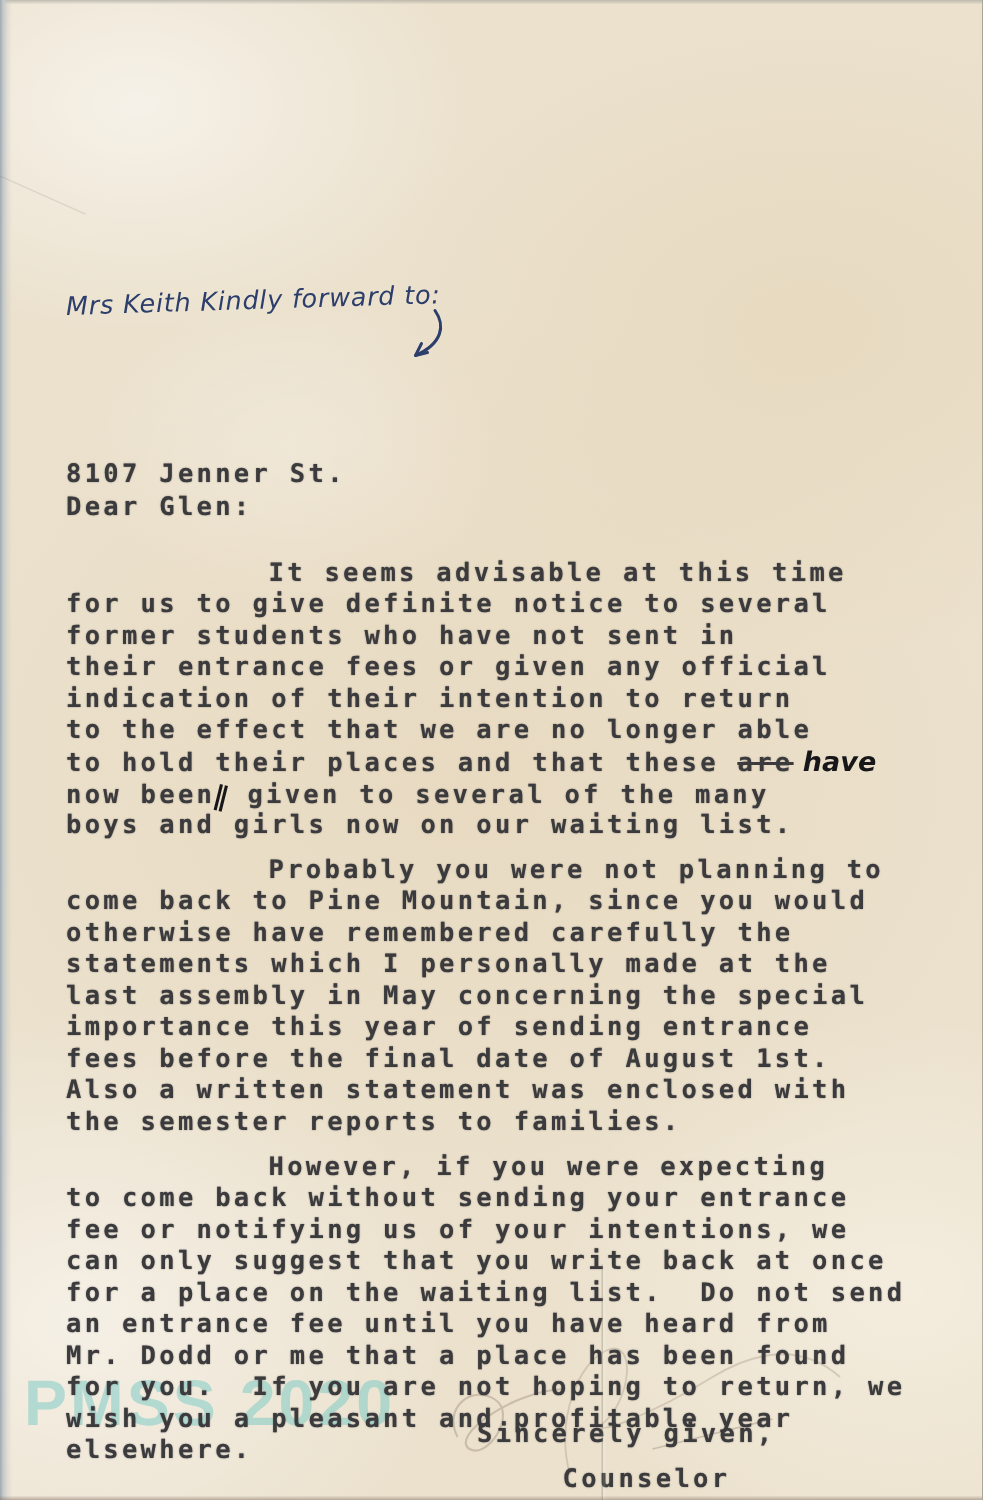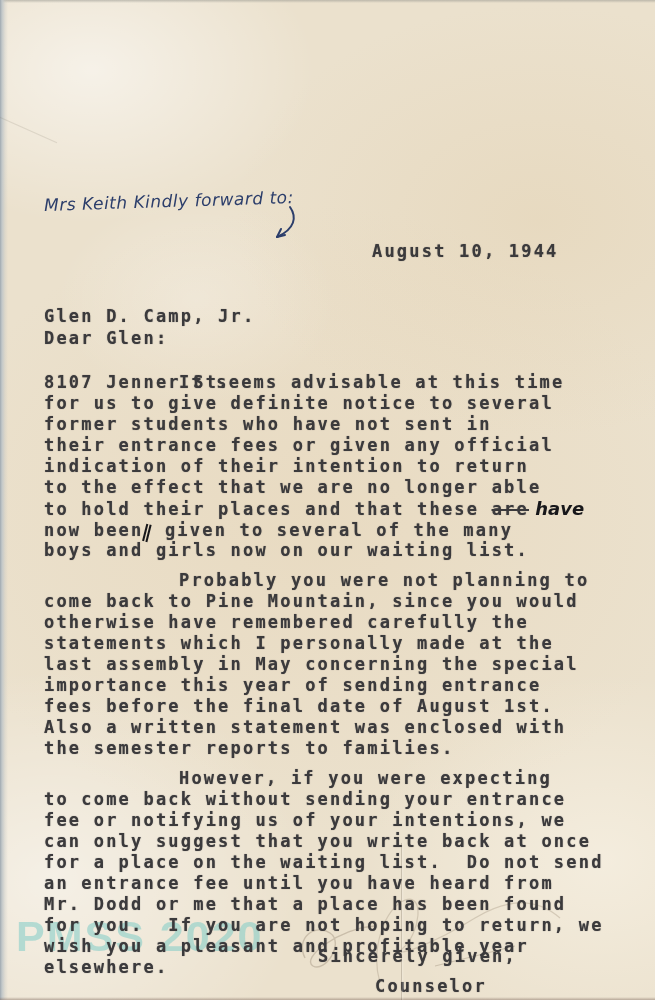--- a/index.html
+++ b/index.html
@@ -92,24 +92,22 @@
 
   <div id="watermark">PMSS 2020</div>
 
   <div class="hand-blue">Mrs Keith Kindly forward to:</div>
 
   <svg class="svg-abs" style="left:259px;top:205px;" width="44" height="40" viewBox="0 0 44 40">
     <path d="M31,2 C38,12 36,24 18,32" fill="none" stroke="#2c3e6b" stroke-width="2" stroke-linecap="round"></path>
     <path d="M18,32 L26,30 M18,32 L22,24" fill="none" stroke="#2c3e6b" stroke-width="2" stroke-linecap="round"></path>
   </svg>
 
-  <div id="date" class="typed">August 10, 1944</div>
 
   <div id="address" class="typed">
-    <div class="addr-line">Glen D. Camp, Jr.</div>
     <div class="addr-line">8107 Jenner St.</div>
   </div>
 
   <div id="salutation" class="typed">Dear Glen:</div>
 
   <div id="letter-body" class="typed"><div class="para"><div class="line first"><span>It seems advisable at this time</span></div><div class="line"><span>for us to give definite notice to several</span></div><div class="line"><span>former students who have not sent in</span></div><div class="line"><span>their entrance fees or given any official</span></div><div class="line"><span>indication of their intention to return</span></div><div class="line"><span>to the effect that we are no longer able</span></div><div class="line"><span>to hold their places and that these </span><span class="struck">are</span><span class="hand"> have</span></div><div class="line"><span>now been</span><span class="hand-mark">∥</span><span> given to several of the many</span></div><div class="line"><span>boys and girls now on our waiting list.</span></div></div><div class="para"><div class="line first"><span>Probably you were not planning to</span></div><div class="line"><span>come back to Pine Mountain, since you would</span></div><div class="line"><span>otherwise have remembered carefully the</span></div><div class="line"><span>statements which I personally made at the</span></div><div class="line"><span>last assembly in May concerning the special</span></div><div class="line"><span>importance this year of sending entrance</span></div><div class="line"><span>fees before the final date of August 1st.</span></div><div class="line"><span>Also a written statement was enclosed with</span></div><div class="line"><span>the semester reports to families.</span></div></div><div class="para"><div class="line first"><span>However, if you were expecting</span></div><div class="line"><span>to come back without sending your entrance</span></div><div class="line"><span>fee or notifying us of your intentions, we</span></div><div class="line"><span>can only suggest that you write back at once</span></div><div class="line"><span>for a place on the waiting list.  Do not send</span></div><div class="line"><span>an entrance fee until you have heard from</span></div><div class="line"><span>Mr. Dodd or me that a place has been found</span></div><div class="line"><span>for you.  If you are not hoping to return, we</span></div><div class="line"><span>wish you a pleasant and profitable year</span></div><div class="line"><span>elsewhere.</span></div></div></div>
 
   <div id="closing" class="typed">Sincerely given,</div>
   <div id="sig-title" class="typed">Counselor</div>
 

